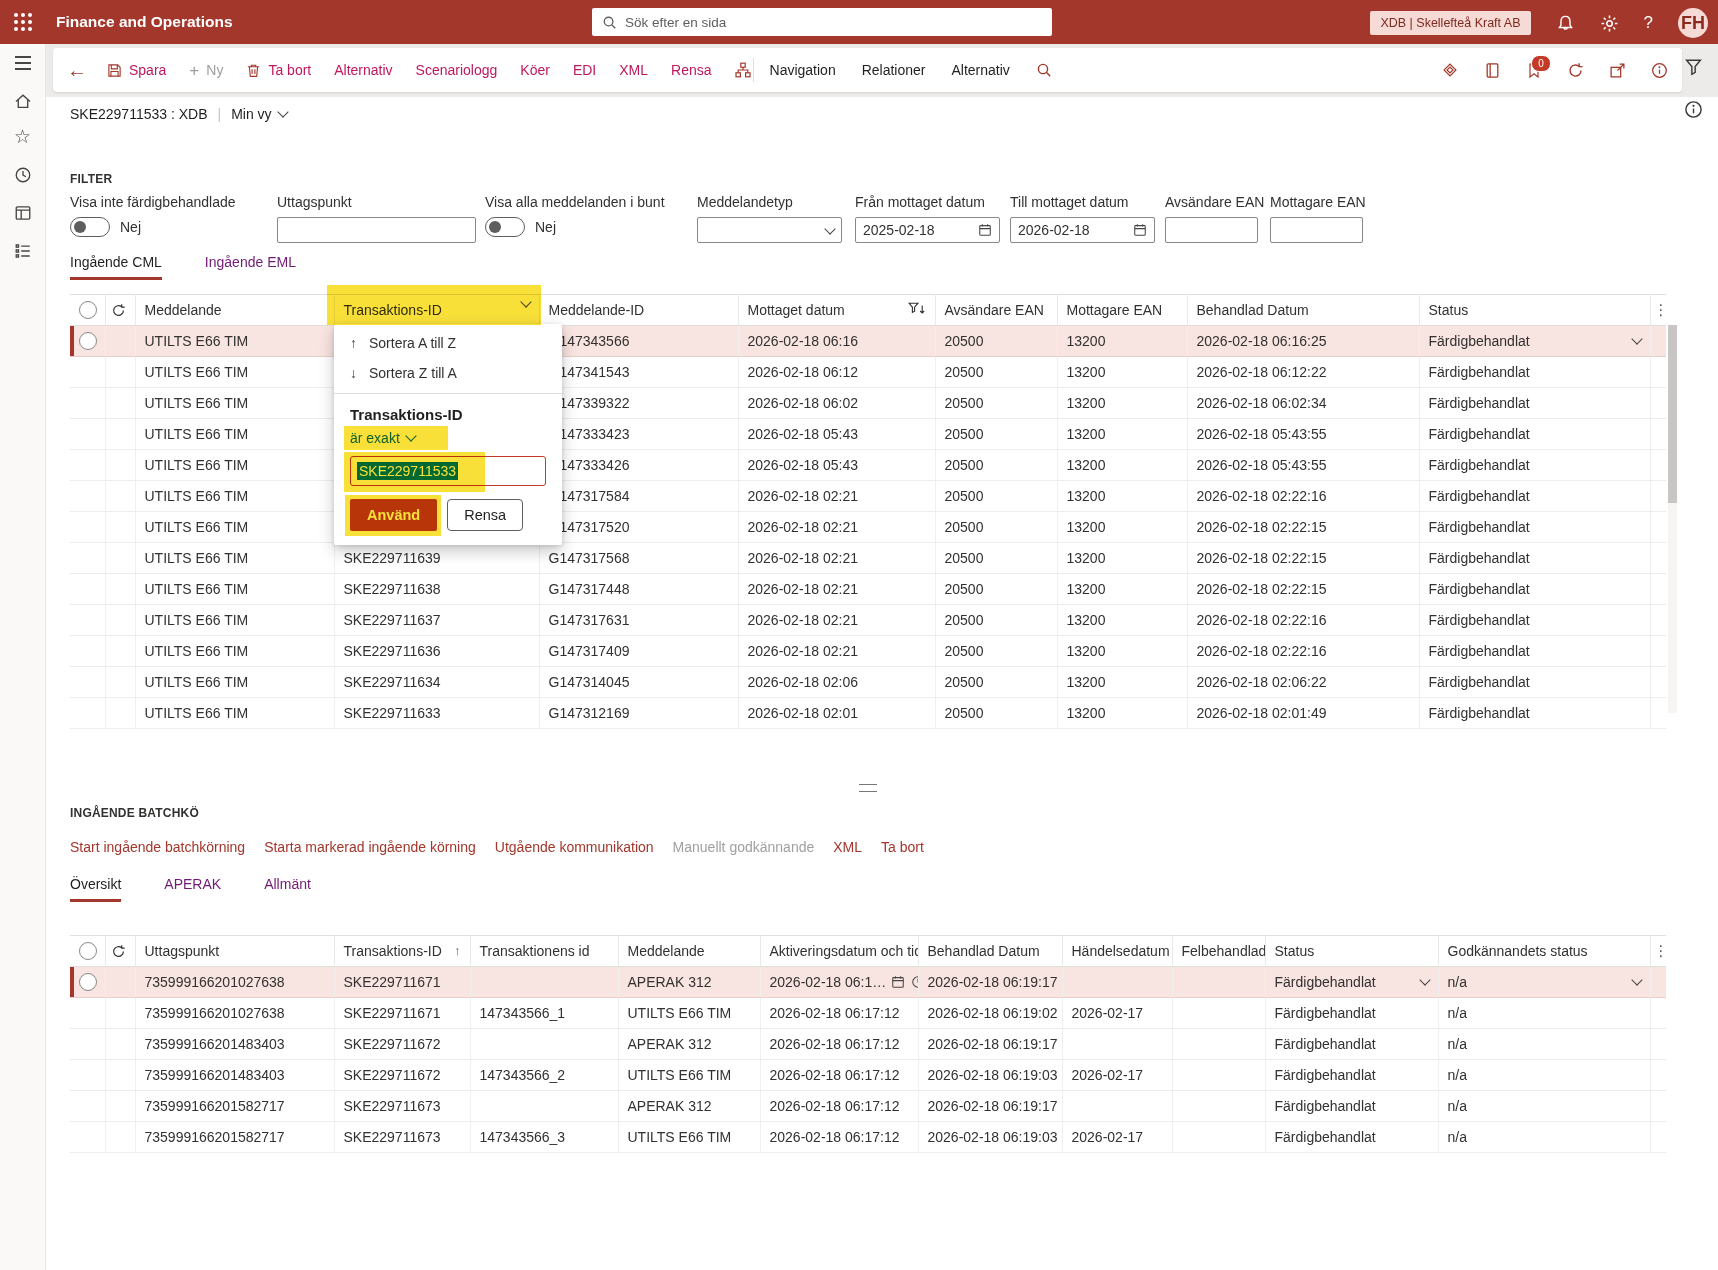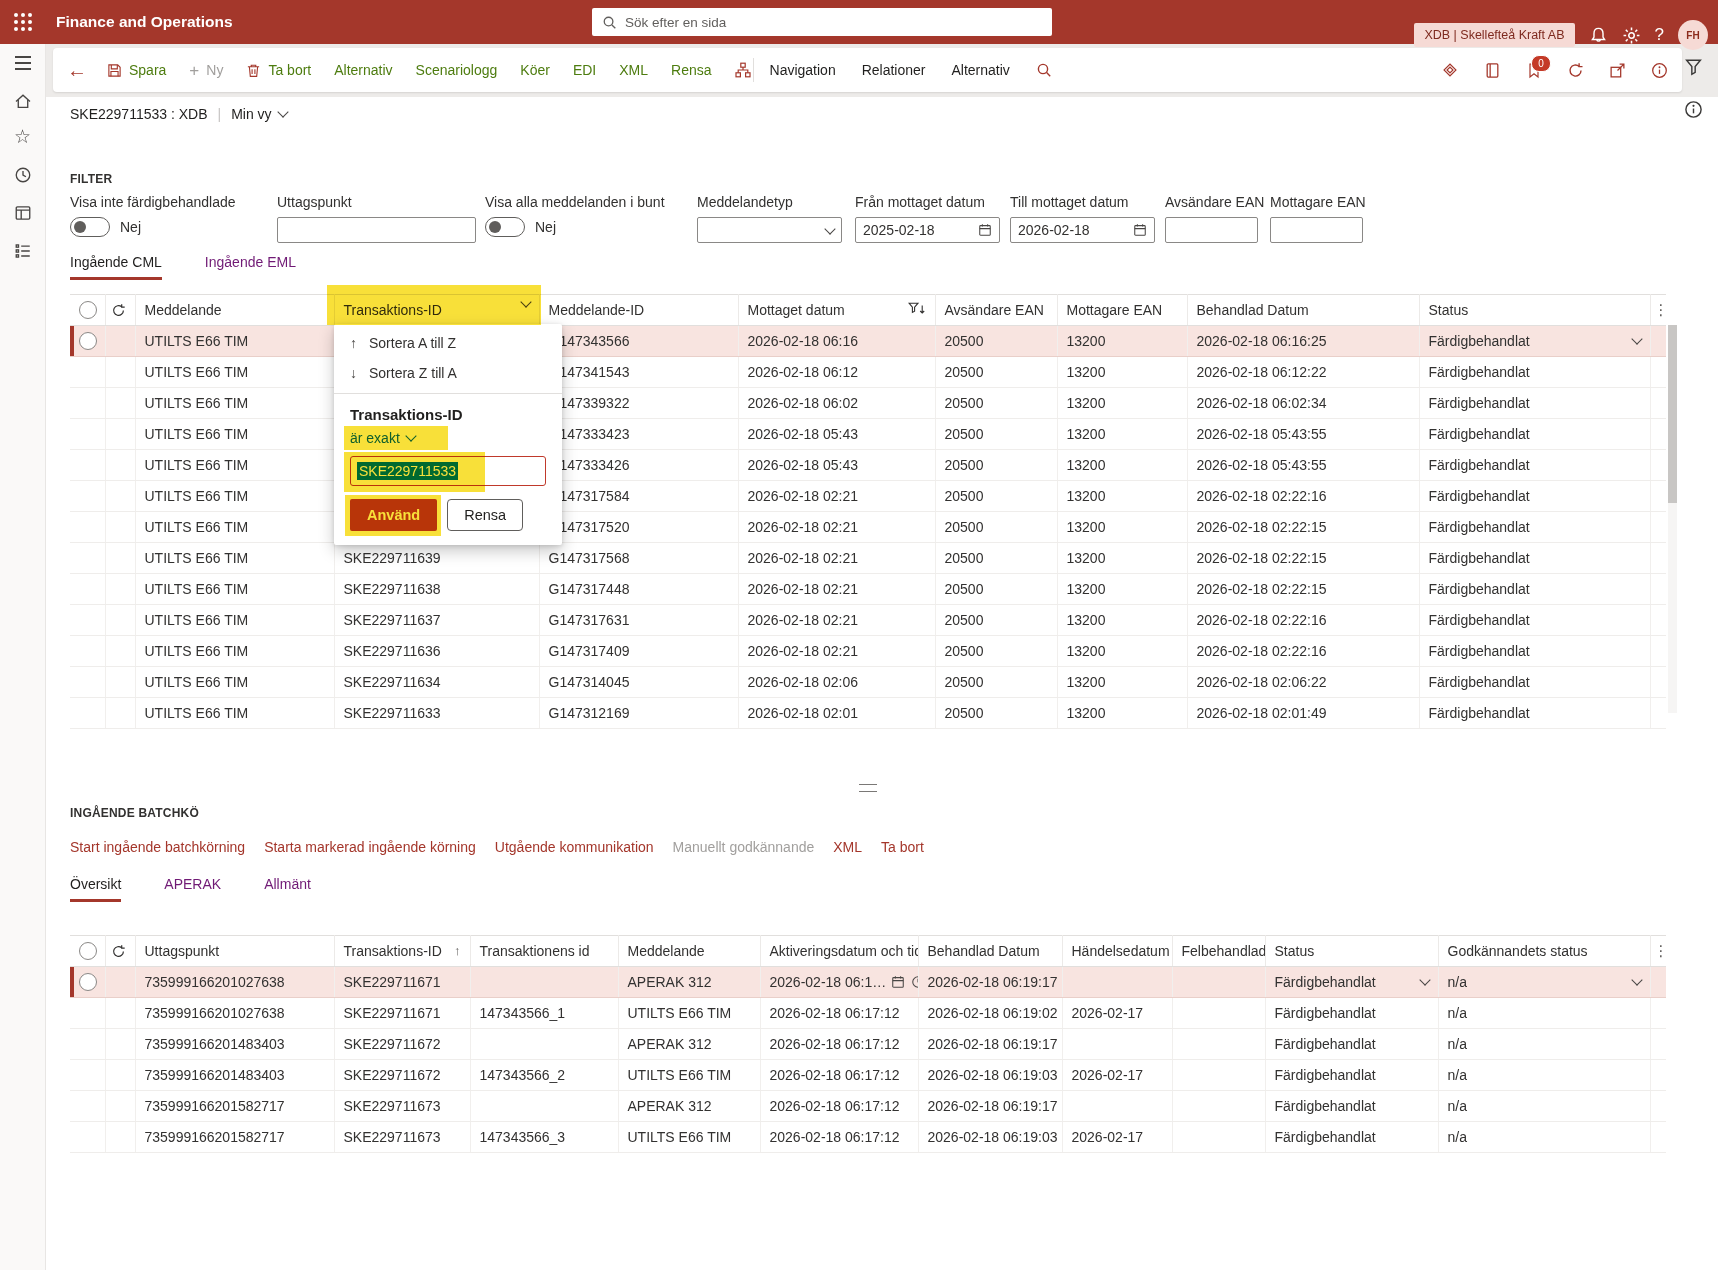--- a/index.html
+++ b/index.html
@@ -7,40 +7,40 @@
        font-family:"Liberation Sans","DejaVu Sans",sans-serif;color:#323130;font-size:14px;}
   svg{display:block}
   
   .topbar{position:absolute;left:0;top:0;right:0;height:44px;background:#A4372B;color:#fff;display:flex;align-items:center;z-index:20;}
   .waffle{width:46px;height:44px;display:flex;align-items:center;justify-content:center;cursor:pointer;}
   .waffle-grid{display:grid;grid-template-columns:repeat(3,4px);grid-gap:3px;}
   .waffle-grid i{width:4px;height:4px;background:#fff;border-radius:50%;}
   .app-title{font-size:15.5px;font-weight:bold;margin-left:10px;white-space:nowrap;}
   .top-search{position:absolute;left:592px;top:8px;width:460px;height:28px;background:#fff;border-radius:2px;
       display:flex;align-items:center;gap:8px;padding:0 10px;box-sizing:border-box;color:#605E5C;font-size:13.5px;}
-  .topbar-right{position:absolute;right:10px;top:13px;height:44px;display:flex;align-items:center;gap:14px;}
+  .topbar-right{position:absolute;right:10px;top:1px;height:44px;display:flex;align-items:center;gap:25px;}
   .env-badge{background:#F6DAD5;color:#7E2A1F;font-size:12.5px;height:24px;display:flex;align-items:center;
       padding:0 10px;border-radius:2px;white-space:nowrap;}
   .tb-ico{color:#fff;cursor:pointer;}
   .help-q{font-size:17px;cursor:pointer;}
   .avatar{width:30px;height:30px;border-radius:50%;background:#F6DAD5;color:#8C2B1D;display:flex;align-items:center;
-      justify-content:center;font-size:10px;font-weight:bold;cursor:pointer;}
+      justify-content:center;font-size:18px;font-weight:bold;cursor:pointer;}
   
   .left-rail{position:absolute;left:0;top:44px;width:45px;bottom:0;background:#FAF9F8;border-right:1px solid #E8E6E4;z-index:15;}
   .rail-ico{position:absolute;left:0;width:45px;display:flex;justify-content:center;color:#484644;cursor:pointer;}
   .hamb{display:flex;flex-direction:column;gap:4px;}
   .hamb i{width:16px;height:2px;background:#484644;}
   .star-glyph{font-size:19px;line-height:18px;}
   
   .band{position:absolute;left:45px;right:0;top:44px;height:53px;background:#EDEBE9;}
   .cmd-card{position:absolute;left:53px;top:48px;width:1629px;height:44px;background:#fff;border-radius:4px;
       box-shadow:0 1px 2px rgba(0,0,0,.10);display:flex;align-items:center;padding:0 14px;box-sizing:border-box;z-index:5;}
   .back-arrow{color:#A4372B;font-size:20px;margin-right:20px;cursor:pointer;line-height:1;}
   .cmd-items{display:flex;align-items:center;}
-  .cmd-item{display:flex;align-items:center;gap:7px;margin-right:23px;cursor:pointer;white-space:nowrap;color:#4d7c0f;}
+  .cmd-item{display:flex;align-items:center;gap:7px;margin-right:23px;cursor:pointer;white-space:nowrap;color:#be185d;}
   .cmd-item .ico{color:#A4372B;}
   .cmd-item.disabled{color:#A19F9D;cursor:default;}
   .cmd-item.disabled .ico{color:#A19F9D;}
   .plus-g{font-size:17px;line-height:1;}
   .cmd-sep{width:1px;height:24px;background:#E1DFDD;margin:0 16px 0 2px;}
   .cmd-menu{margin-right:26px;cursor:pointer;color:#201F1E;white-space:nowrap;}
   .cmd-search{color:#A4372B;cursor:pointer;}
   .cmd-right{margin-left:auto;display:flex;align-items:center;gap:25px;color:#A4372B;}
   .cmd-right .r-ico{cursor:pointer;position:relative;}
   .cnt-badge{position:absolute;top:-7px;right:-9px;min-width:10px;height:15px;background:#C43A27;color:#fff;

